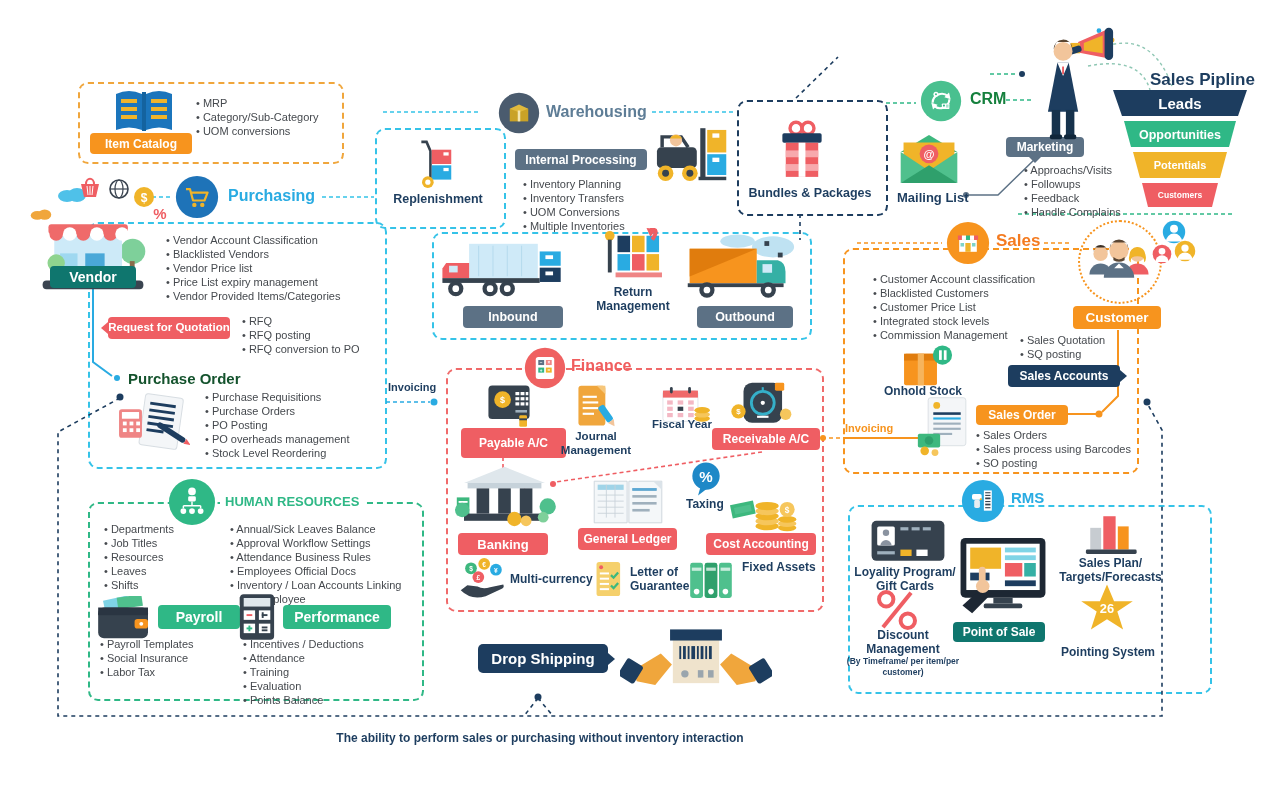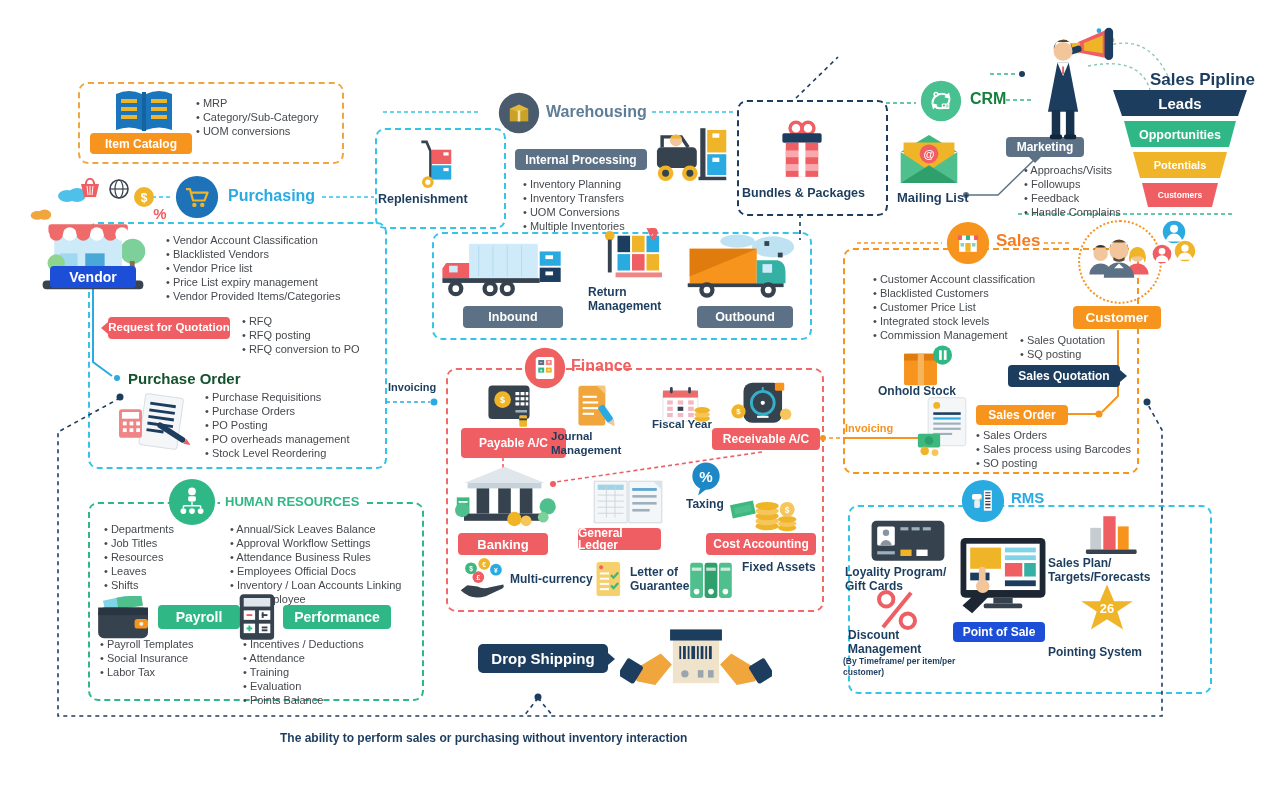--- a/index.html
+++ b/index.html
@@ -7,21 +7,21 @@
        font-family:"Liberation Sans",sans-serif;color:#454b52;}
   .abs{position:absolute;}
   .dbox{position:absolute;border:2px dashed #35c3e8;border-radius:10px;}
   .dbox.orange{border-color:#f0a63c;}
   .dbox.green{border-color:#2fb886;}
   .dbox.red{border-color:#f06a6a;}
   .dbox.navy{border-color:#1d3d5f;border-style:dashed;}
   .dbox.sorange{border-color:#f7941e;}
   .btn{position:absolute;display:flex;align-items:center;justify-content:center;
        color:#fff;font-weight:bold;border-radius:4px;font-size:12px;line-height:1;}
-  .btn.blue{background:#1d4ed8;}
+  .btn.blue{background:#0f766e;}
   .btn.red{background:#ef5e63;}
   .btn.slate{background:#5c7185;}
   .btn.green{background:#2fb886;}
   .btn.orange{background:#f7941e;}
   .btn.navy{background:#1d3d5f;}
   .tail-up::before{content:"";position:absolute;top:-6px;left:50%;margin-left:-6px;
        border-left:6px solid transparent;border-right:6px solid transparent;
        border-bottom:6px solid inherit;}
   .tail-up.slate::before{border-bottom-color:#5c7185;}
   .tail-up.red::before{border-bottom-color:#ef5e63;}
@@ -36,21 +36,21 @@
   .tail-down::after{content:"";position:absolute;bottom:-6px;left:30%;
        border-left:6px solid transparent;border-right:6px solid transparent;
        border-top:6px solid #5c7185;}
   .sechead{position:absolute;font-weight:bold;background:#fff;padding:0 5px;white-space:nowrap;}
   .hl{position:absolute;font-weight:bold;color:#1d3d5f;}
   .bl{padding-left:9px;text-indent:-9px;}
   .bullets{position:absolute;font-size:11px;line-height:1.28;color:#45494e;}
   .icon{position:absolute;display:block;}
   .icon svg{width:100%;height:100%;display:block;}
   svg text{font-family:"Liberation Sans",sans-serif;}
-  .ctr{}
+  .ctr{text-align:center;}
 </style>
 </head>
 <body>
 
 <div class="dbox orange" style="left:78px;top:82px;width:262px;height:78px"></div>
 <div class="dbox" style="left:88px;top:222px;width:295px;height:243px"></div>
 <div class="dbox green" style="left:88px;top:502px;width:332px;height:195px"></div>
 <div class="dbox" style="left:375px;top:128px;width:127px;height:97px"></div>
 <div class="dbox" style="left:432px;top:232px;width:376px;height:104px"></div>
 <div class="dbox red" style="left:446px;top:368px;width:374px;height:240px"></div>
@@ -538,21 +538,21 @@
       </g>
       <g fill="#9fb0bd">
         <rect x="50" y="14" width="28" height="3"></rect>
         <rect x="50" y="22" width="28" height="3"></rect>
         <rect x="50" y="30" width="28" height="3"></rect>
         <rect x="50" y="38" width="20" height="3"></rect>
       </g>
       <rect x="50" y="14" width="28" height="3" fill="#5aa9d6"></rect>
     </svg>
   </span>
-<div class="btn red tail-up red" style="left:578px;top:528px;width:83px;height:22px">
+<div class="btn red tail-up red" style="left:578px;top:528px;width:99px;height:22px">
     <span>General Ledger</span>
   </div>
 <span class="icon" style="left:688px;top:460px;width:36px;height:38px">
     <svg viewBox="0 0 50 50" preserveAspectRatio="xMidYMid meet">
       <circle cx="25" cy="21" r="19" fill="#1e88c7"></circle>
       <polygon points="17,37 28,37 14,48" fill="#1e88c7"></polygon>
       <text x="25" y="29" font-size="21" font-weight="bold" fill="#fff" text-anchor="middle">%</text>
     </svg>
   </span>
 <div class="hl" style="left:686px;top:497px;font-size:12px">Taxing</div>
@@ -779,21 +779,21 @@
       <rect x="59" y="15" width="4" height="14" fill="#fff"></rect>
       <rect x="66" y="15" width="4" height="14" fill="#fff"></rect>
     </svg>
   </span>
 <div class="hl ctr" style="left:878px;top:384px;width:90px;font-size:12px">Onhold Stock</div>
 <div class="bullets" style="left:1020px;top:333px;width:110px">
     <div class="bl">• Sales Quotation</div>
     <div class="bl">• SQ posting</div>
   </div>
 <div class="btn navy tail-right navy" style="left:1008px;top:365px;width:112px;height:22px">
-    <span>Sales Quotation</span>
+    <span>Sales Accounts</span>
   </div>
 <div class="abs" style="left:845px;top:422px;font-size:11px;font-weight:bold;color:#f7941e">Invoicing</div>
 <span class="icon" style="left:916px;top:396px;width:56px;height:60px">
     <svg viewBox="0 0 65 70" preserveAspectRatio="xMidYMid meet">
       <rect x="14" y="2" width="44" height="56" rx="3" fill="#f4f6f8" stroke="#d7dde2"></rect>
       <circle cx="24" cy="11" r="4" fill="#f0b429"></circle>
       <rect x="20" y="19" width="32" height="3" fill="#1d3d5f"></rect>
       <rect x="20" y="25" width="32" height="2.5" fill="#29abe2"></rect>
       <rect x="20" y="31" width="32" height="2.5" fill="#9fb0bd"></rect>
       <rect x="20" y="37" width="32" height="2.5" fill="#9fb0bd"></rect>

